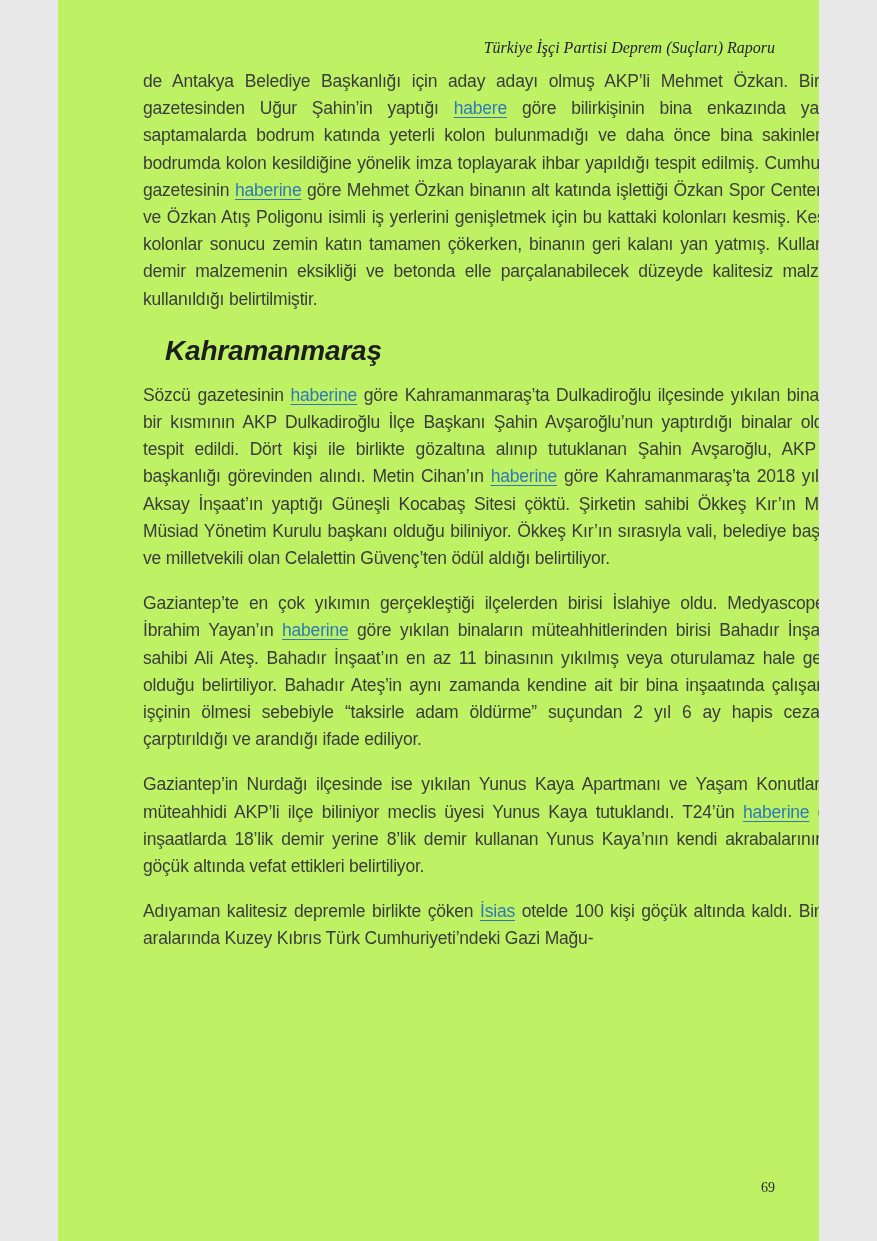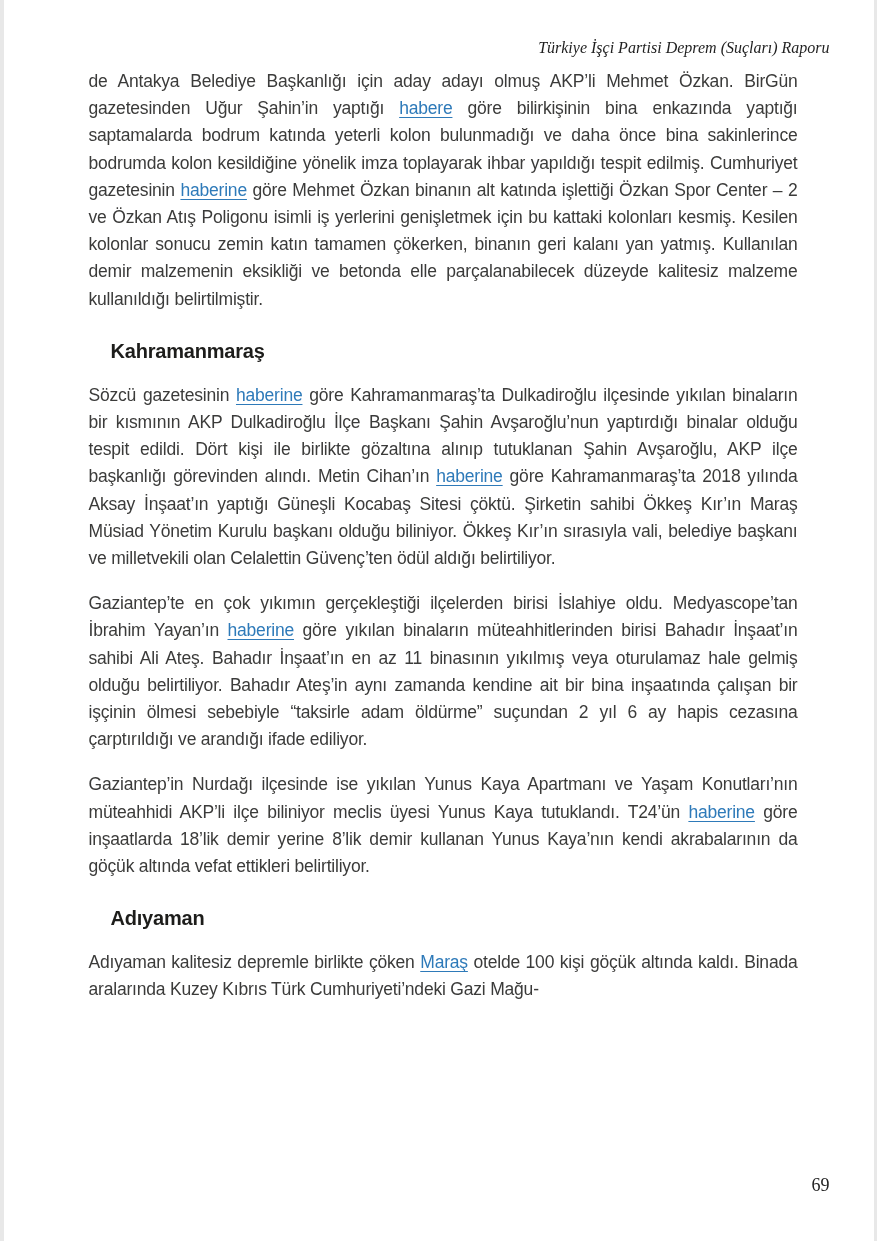--- a/index.html
+++ b/index.html
@@ -4,22 +4,22 @@
 <style>
   :root{
     --link:#2e7ab9;
     --body-text:#3b3b3a;
     --heading-text:#1d1d1b;
     --serif-text:#1f1f1f;
   }
   html,body{margin:0;padding:0;background:#e8e8e8;}
   .page{
     position:relative;
-    width:870px;height:1241px;
-    background:#ffffff;
+    width:761px;height:1241px;
+    background:#bef264;
     margin:0 auto;
     overflow:hidden;
     font-family:"Liberation Sans",sans-serif;
     color:var(--body-text);
   }
   .running-header{
     position:absolute;
     top:39px;right:44px;
     font-family:"Liberation Serif",serif;
     font-style:italic;
@@ -33,37 +33,38 @@
   }
   .para{
     margin:0 0 18px 0;
     font-size:17.5px;
     line-height:27.2px;
     letter-spacing:-0.2px;
     text-align:justify;
   }
   .heading{
     margin:23px 0 16px 22px;
-    font-size:20px;
+    font-size:28px;
     line-height:30px;
     font-weight:bold;
+    font-style:italic;
     color:var(--heading-text);
     letter-spacing:-0.2px;
   }
   .link{
     color:var(--link);
     text-decoration:underline;
     text-underline-offset:3px;
     cursor:pointer;
   }
   .page-number{
     position:absolute;
     bottom:45px;right:44px;
     font-family:"Liberation Serif",serif;
-    font-size:18px;
+    font-size:14px;
     color:var(--serif-text);
   }
 </style>
 </head>
 <body>
 
 <div class="page">
 
   <div class="running-header">Türkiye İşçi Partisi Deprem (Suçları) Raporu</div>
 
@@ -73,21 +74,20 @@
 
     <h2 class="heading">Kahramanmaraş</h2>
 
     <p class="para"><span>Sözcü gazetesinin </span><a class="link">haberine</a><span> göre Kahramanmaraş’ta Dulkadiroğlu ilçesinde yıkılan binaların bir kısmının AKP Dulkadiroğlu İlçe Başkanı Şahin Avşaroğlu’nun yaptırdığı binalar olduğu tespit edildi. Dört kişi ile birlikte gözaltına alınıp tutuklanan Şahin Avşaroğlu, AKP ilçe başkanlığı görevinden alındı. Metin Cihan’ın </span><a class="link">haberine</a><span> göre Kahramanmaraş’ta 2018 yılında Aksay İnşaat’ın yaptığı Güneşli Kocabaş Sitesi çöktü. Şirketin sahibi Ökkeş Kır’ın Maraş Müsiad Yönetim Kurulu başkanı olduğu biliniyor. Ökkeş Kır’ın sırasıyla vali, belediye başkanı ve milletvekili olan Celalettin Güvenç’ten ödül aldığı belirtiliyor.</span></p>
 
 
     <p class="para"><span>Gaziantep’te en çok yıkımın gerçekleştiği ilçelerden birisi İslahiye oldu. Medyascope’tan İbrahim Yayan’ın </span><a class="link">haberine</a><span> göre yıkılan binaların müteahhitlerinden birisi Bahadır İnşaat’ın sahibi Ali Ateş. Bahadır İnşaat’ın en az 11 binasının yıkılmış veya oturulamaz hale gelmiş olduğu belirtiliyor. Bahadır Ateş’in aynı zamanda kendine ait bir bina inşaatında çalışan bir işçinin ölmesi sebebiyle “taksirle adam öldürme” suçundan 2 yıl 6 ay hapis cezasına çarptırıldığı ve arandığı ifade ediliyor.</span></p>
 
     <p class="para"><span>Gaziantep’in Nurdağı ilçesinde ise yıkılan Yunus Kaya Apartmanı ve Yaşam Konutları’nın müteahhidi AKP’li ilçe biliniyor meclis üyesi Yunus Kaya tutuklandı. T24’ün </span><a class="link">haberine</a><span> göre inşaatlarda 18’lik demir yerine 8’lik demir kullanan Yunus Kaya’nın kendi akrabalarının da göçük altında vefat ettikleri belirtiliyor.</span></p>
 
-    <h2 class="heading">Adıyaman</h2>
 
-    <p class="para"><span>Adıyaman kalitesiz depremle birlikte çöken </span><a class="link">Maraş</a><span> otelde 100 kişi göçük altında kaldı. Binada aralarında Kuzey Kıbrıs Türk Cumhuriyeti’ndeki Gazi Mağu-</span></p>
+    <p class="para"><span>Adıyaman kalitesiz depremle birlikte çöken </span><a class="link">İsias</a><span> otelde 100 kişi göçük altında kaldı. Binada aralarında Kuzey Kıbrıs Türk Cumhuriyeti’ndeki Gazi Mağu-</span></p>
 
   </div>
 
   <div class="page-number">69</div>
 
 </div>
 
 </body></html>

